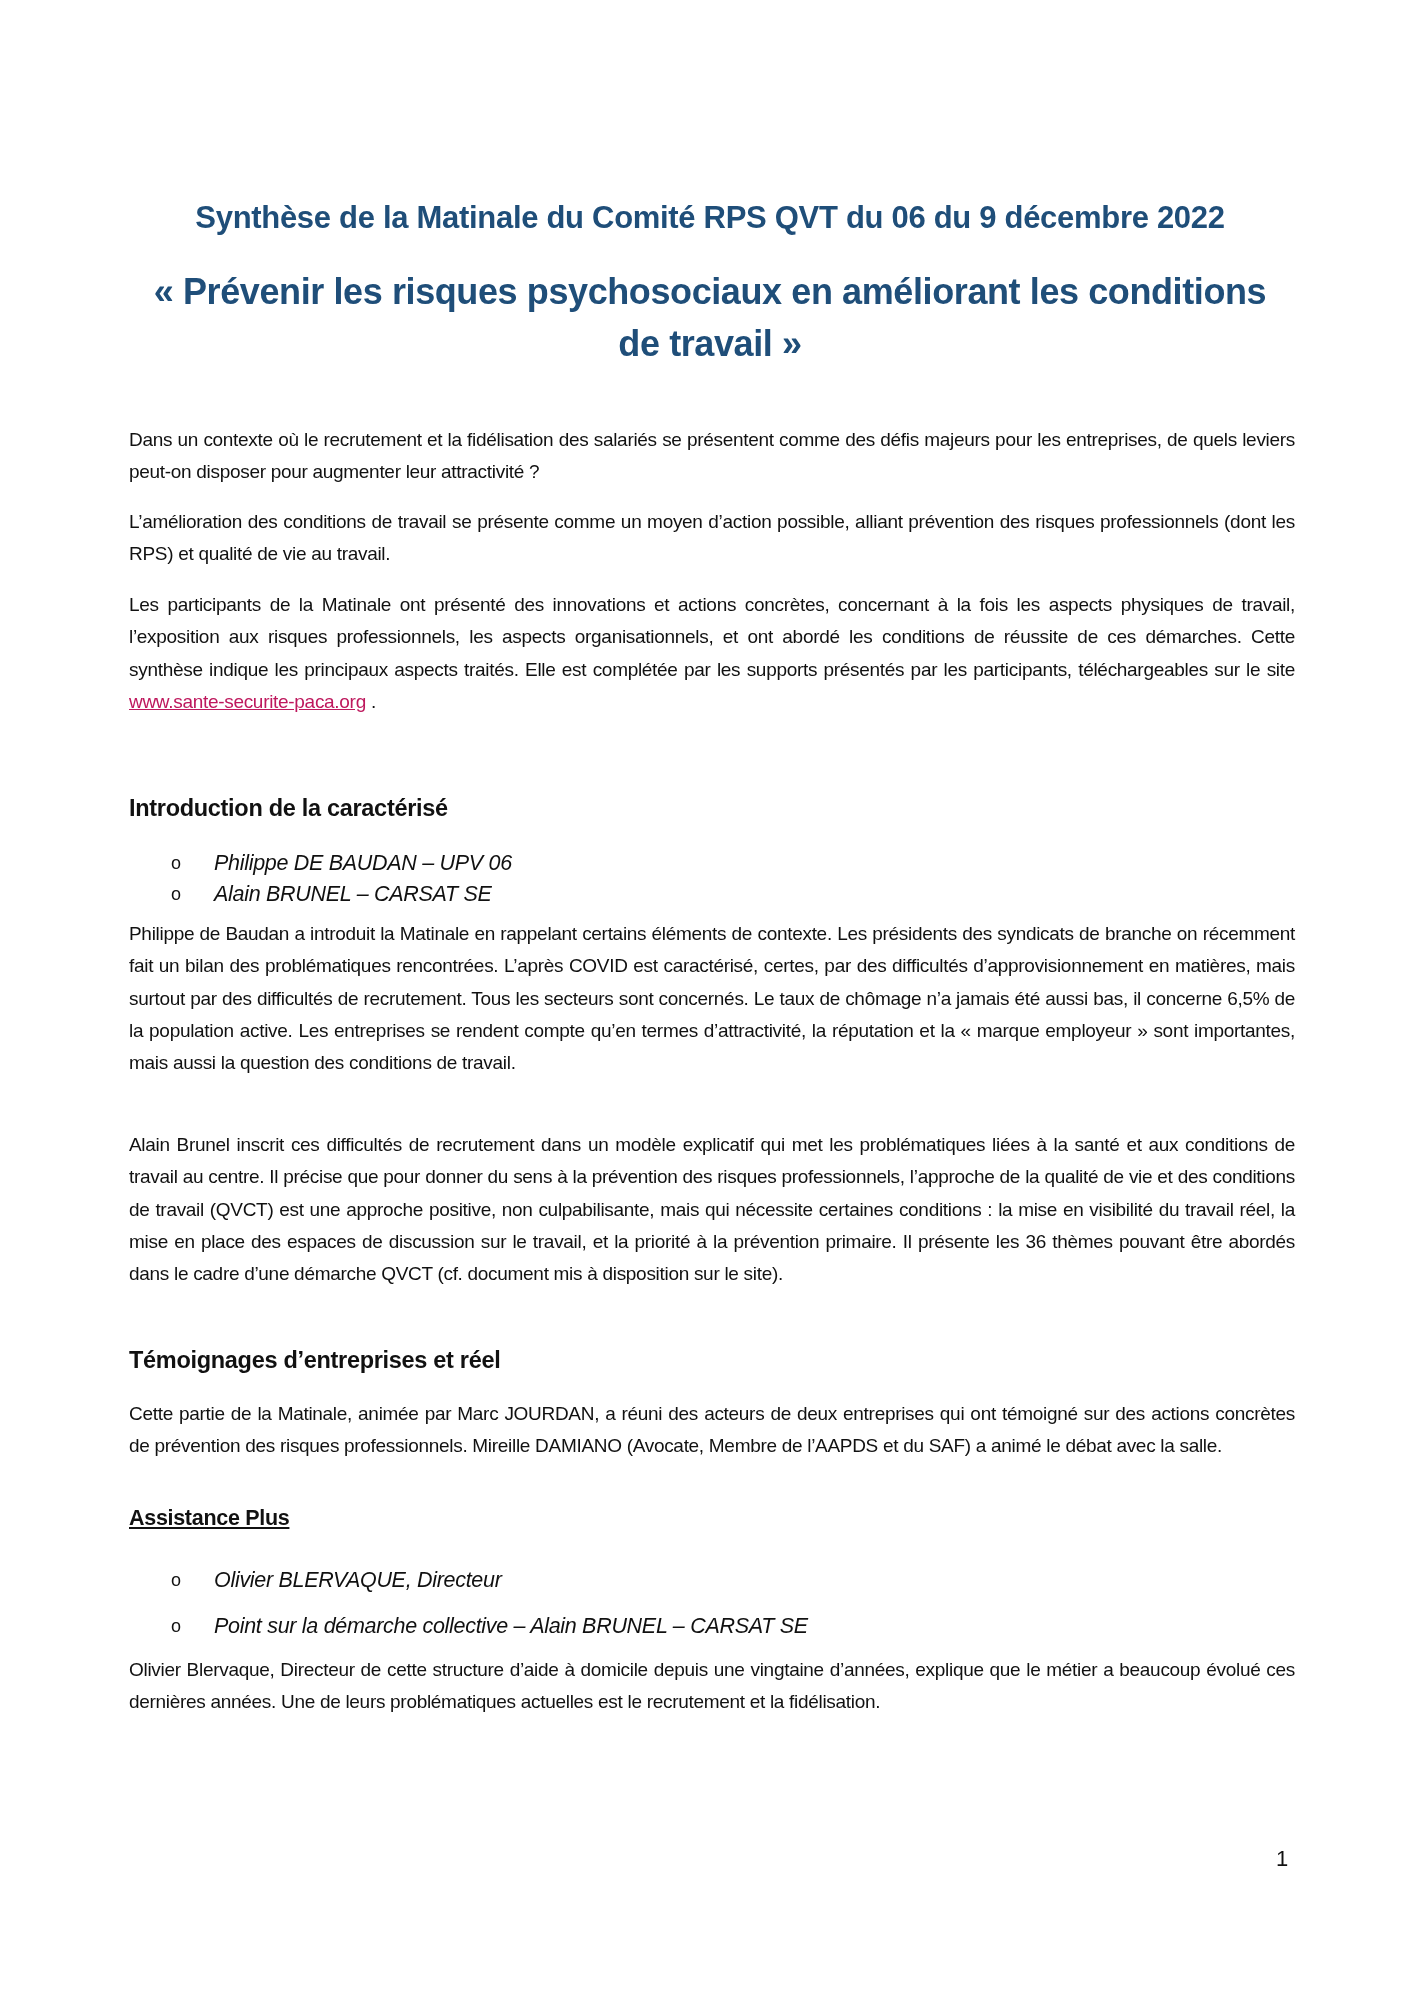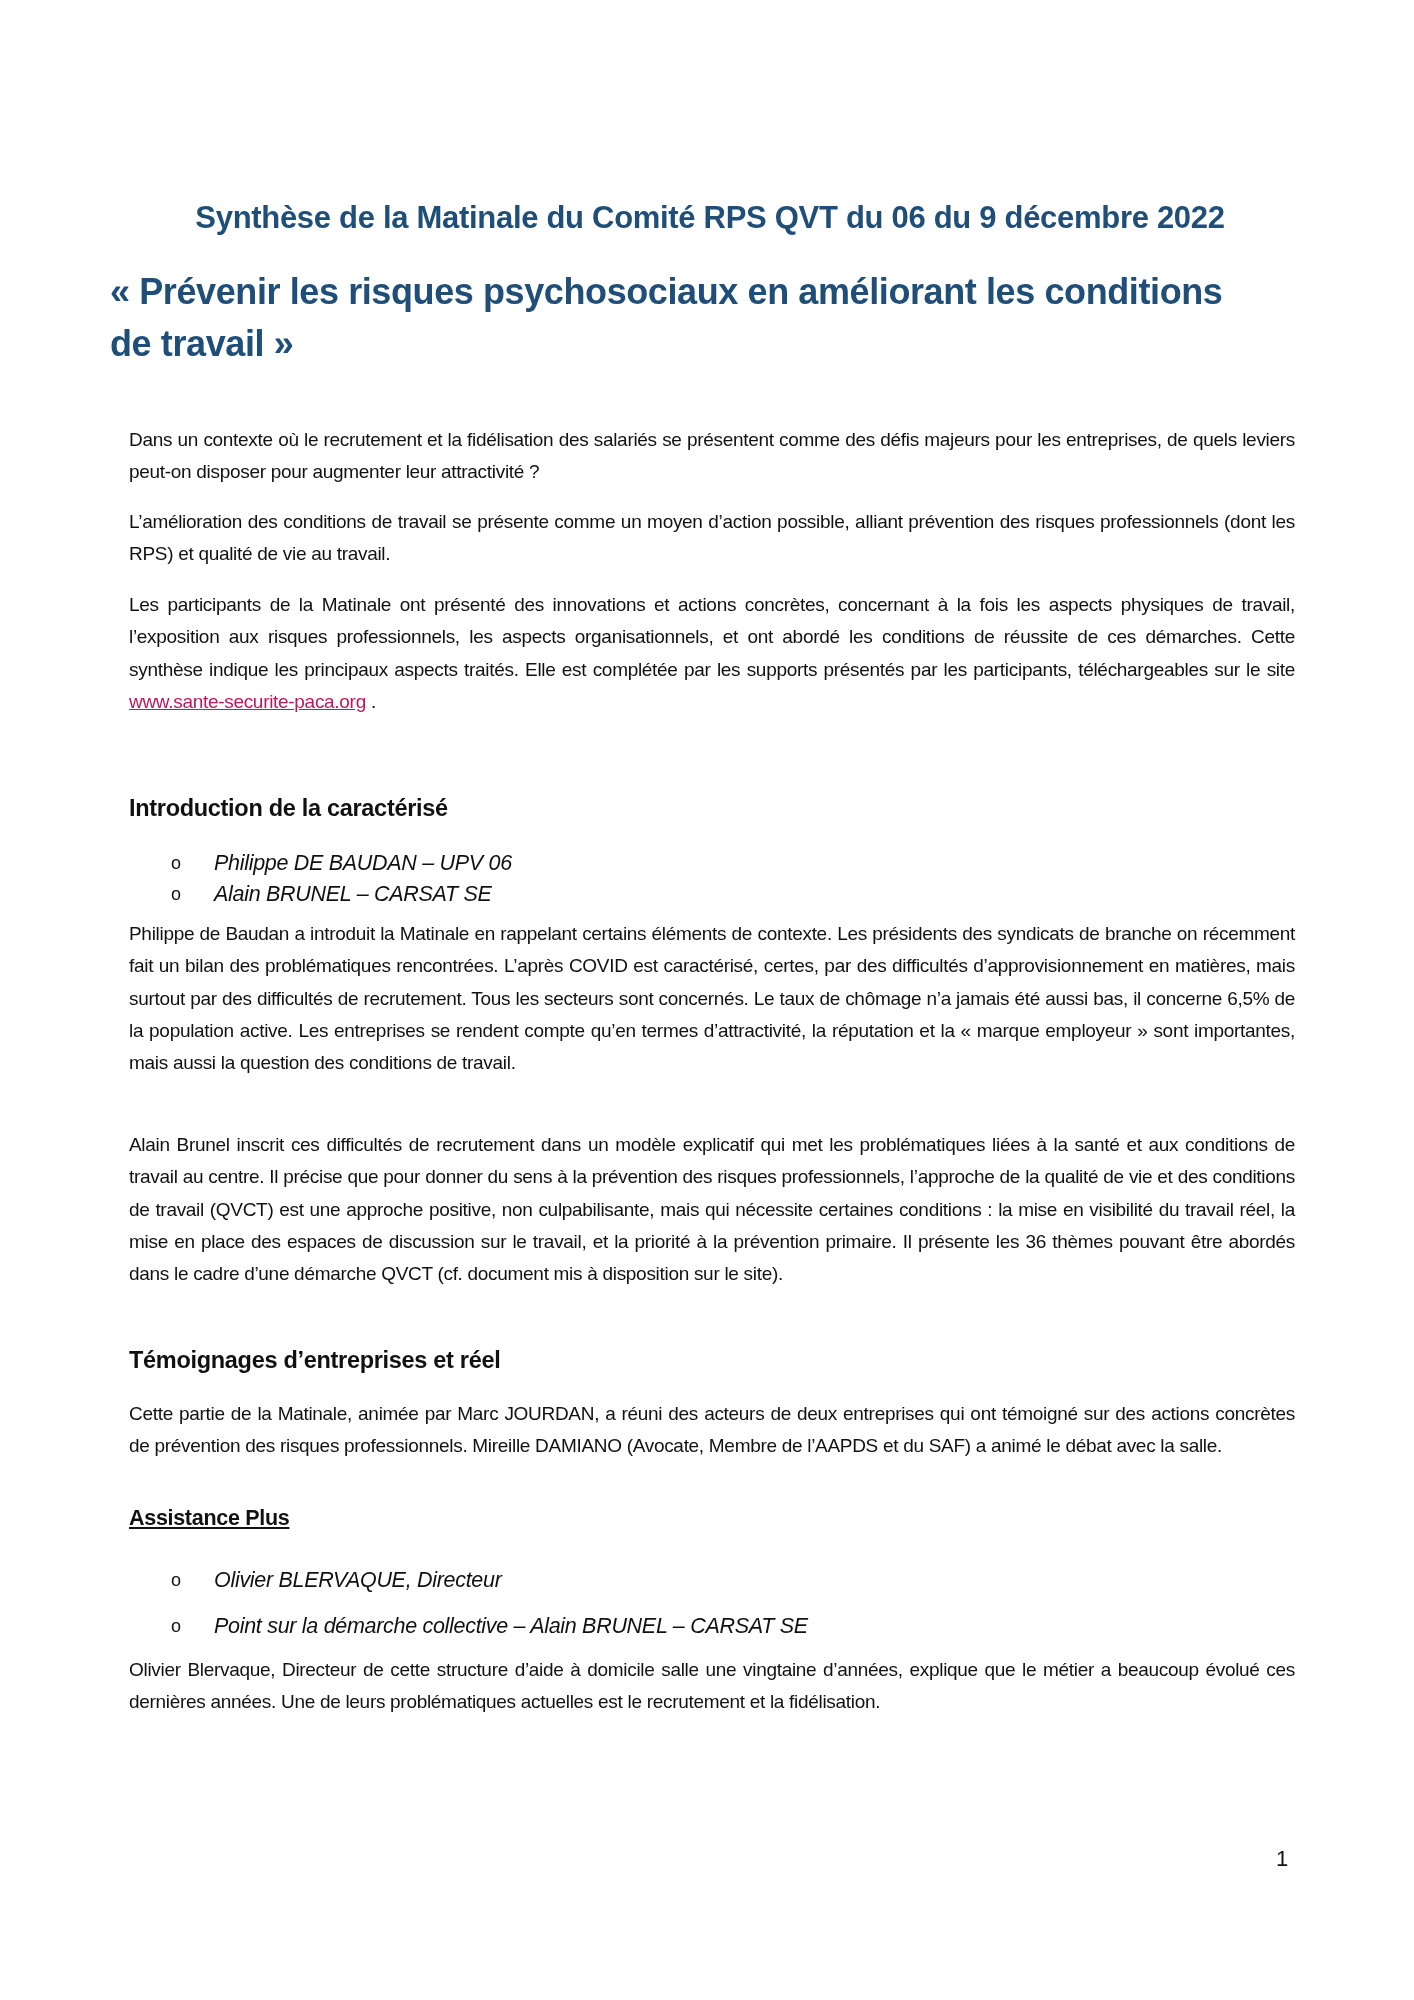--- a/index.html
+++ b/index.html
@@ -1,21 +1,21 @@
 <!DOCTYPE html>
 <html><head>
 <meta charset="utf-8">
 <style>
   html, body { margin: 0; padding: 0; background: #ffffff; }
   body { width: 1414px; height: 2000px; position: relative; overflow: hidden;
          font-family: "Liberation Sans", sans-serif; color: #111; }
   .page { position: absolute; left: 0; top: 0; width: 1414px; height: 2000px; border-radius: 31px; }
   .title1 { position: absolute; left: 100px; width: 1220px; top: 200px; text-align: center;
             font-weight: bold; color: #1f4e79; font-size: 31px; letter-spacing: -0.3px; }
-  .title2 { position: absolute; left: 110px; width: 1200px; top: 266px; 
+  .title2 { position: absolute; left: 110px; width: 1200px; top: 266px; text-align: center;
             font-weight: bold; color: #1f4e79; font-size: 36px; line-height: 52px; letter-spacing: -0.4px; }
   .body { position: absolute; left: 129px; width: 1166px; font-size: 19px; line-height: 32.3px;
           text-align: justify; letter-spacing: -0.3px; }
   .body p { margin: 0; }
   .h2 { position: absolute; left: 129px; font-size: 23.5px; font-weight: bold; letter-spacing: -0.3px; }
   .h3 { position: absolute; left: 129px; font-size: 21.5px; font-weight: bold; text-decoration: underline; letter-spacing: -0.3px; }
   .bullets { position: absolute; left: 129px; margin: 0; padding: 0; list-style: none;
              font-size: 21.5px; font-style: italic; letter-spacing: -0.3px; }
   .bullets li { position: relative; padding-left: 85px; }
   .bullets li .b { position: absolute; left: 42px; top: 0; font-style: normal; font-size: 18px; }
@@ -61,17 +61,17 @@
     <p>Cette partie de la Matinale, animée par Marc JOURDAN, a réuni des acteurs de deux entreprises qui ont témoigné sur des actions concrètes de prévention des risques professionnels. Mireille DAMIANO (Avocate, Membre de l’AAPDS et du SAF) a animé le débat avec la salle.</p>
   </div>
 
   <div class="h3" style="top:1506px;">Assistance Plus</div>
   <ul class="bullets" style="top:1557px; line-height:46px;">
     <li><span class="b">o</span><span>Olivier BLERVAQUE, Directeur</span></li>
     <li><span class="b">o</span><span>Point sur la démarche collective – Alain BRUNEL – CARSAT SE</span></li>
   </ul>
 
   <div class="body" style="top:1654px;">
-    <p>Olivier Blervaque, Directeur de cette structure d’aide à domicile salle une vingtaine d’années, explique que le métier a beaucoup évolué ces dernières années. Une de leurs problématiques actuelles est le recrutement et la fidélisation.</p>
+    <p>Olivier Blervaque, Directeur de cette structure d’aide à domicile depuis une vingtaine d’années, explique que le métier a beaucoup évolué ces dernières années. Une de leurs problématiques actuelles est le recrutement et la fidélisation.</p>
   </div>
 
   <div class="pnum">1</div>
 </div>
 
 </body></html>

